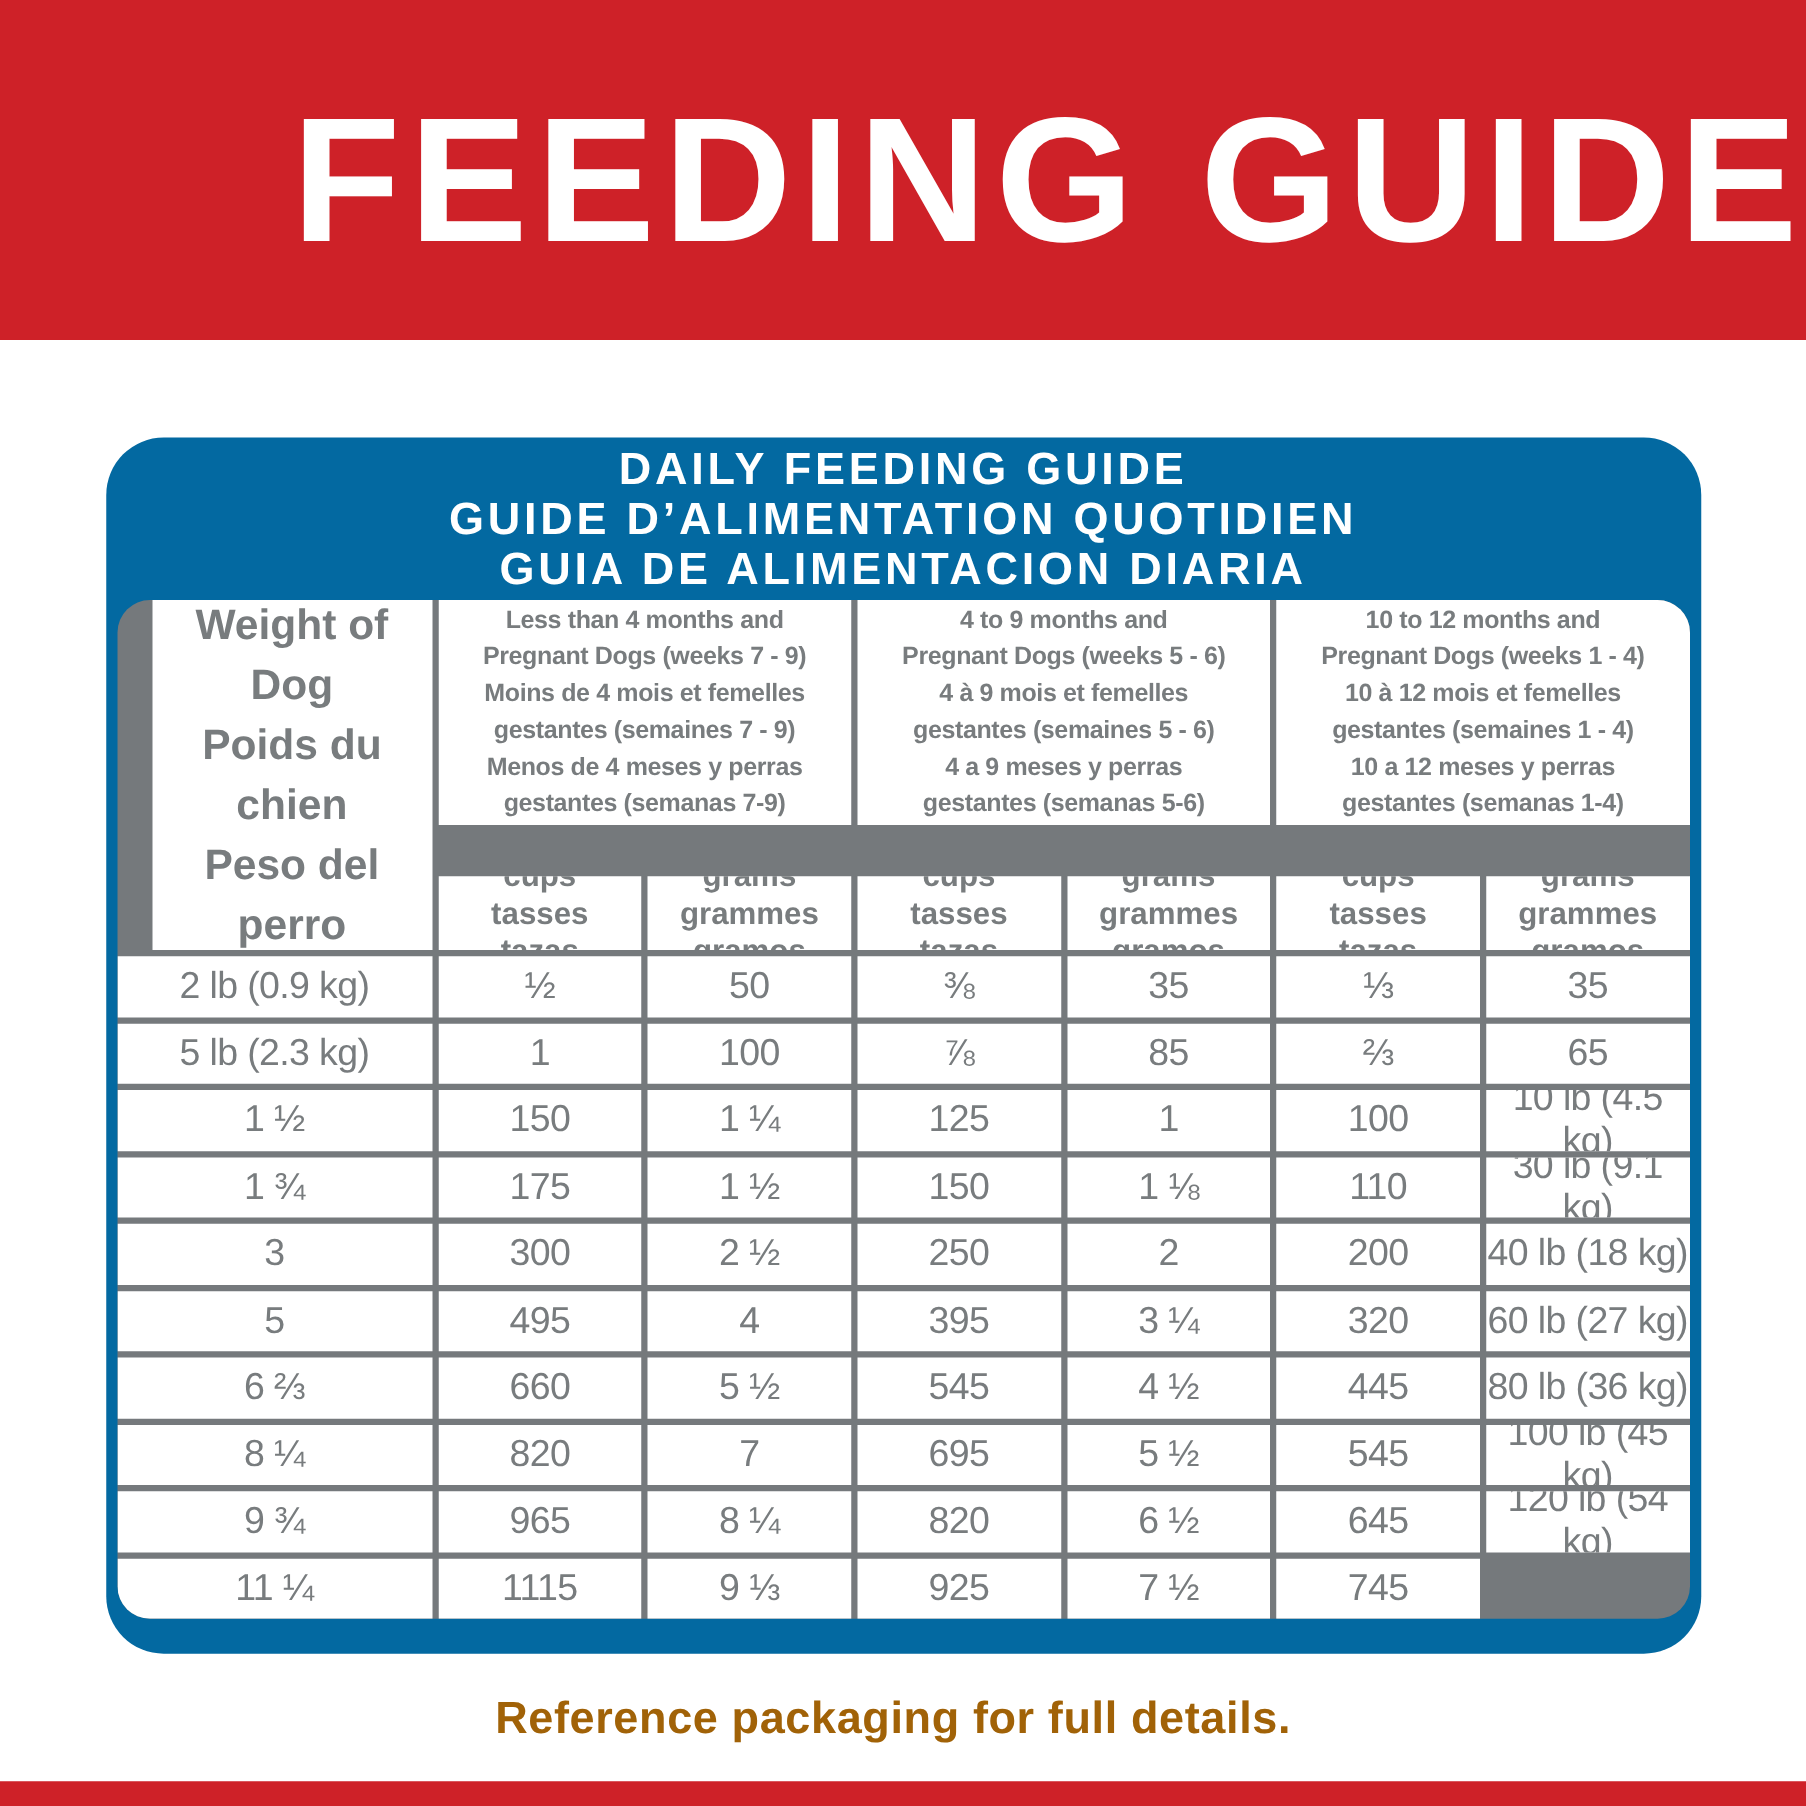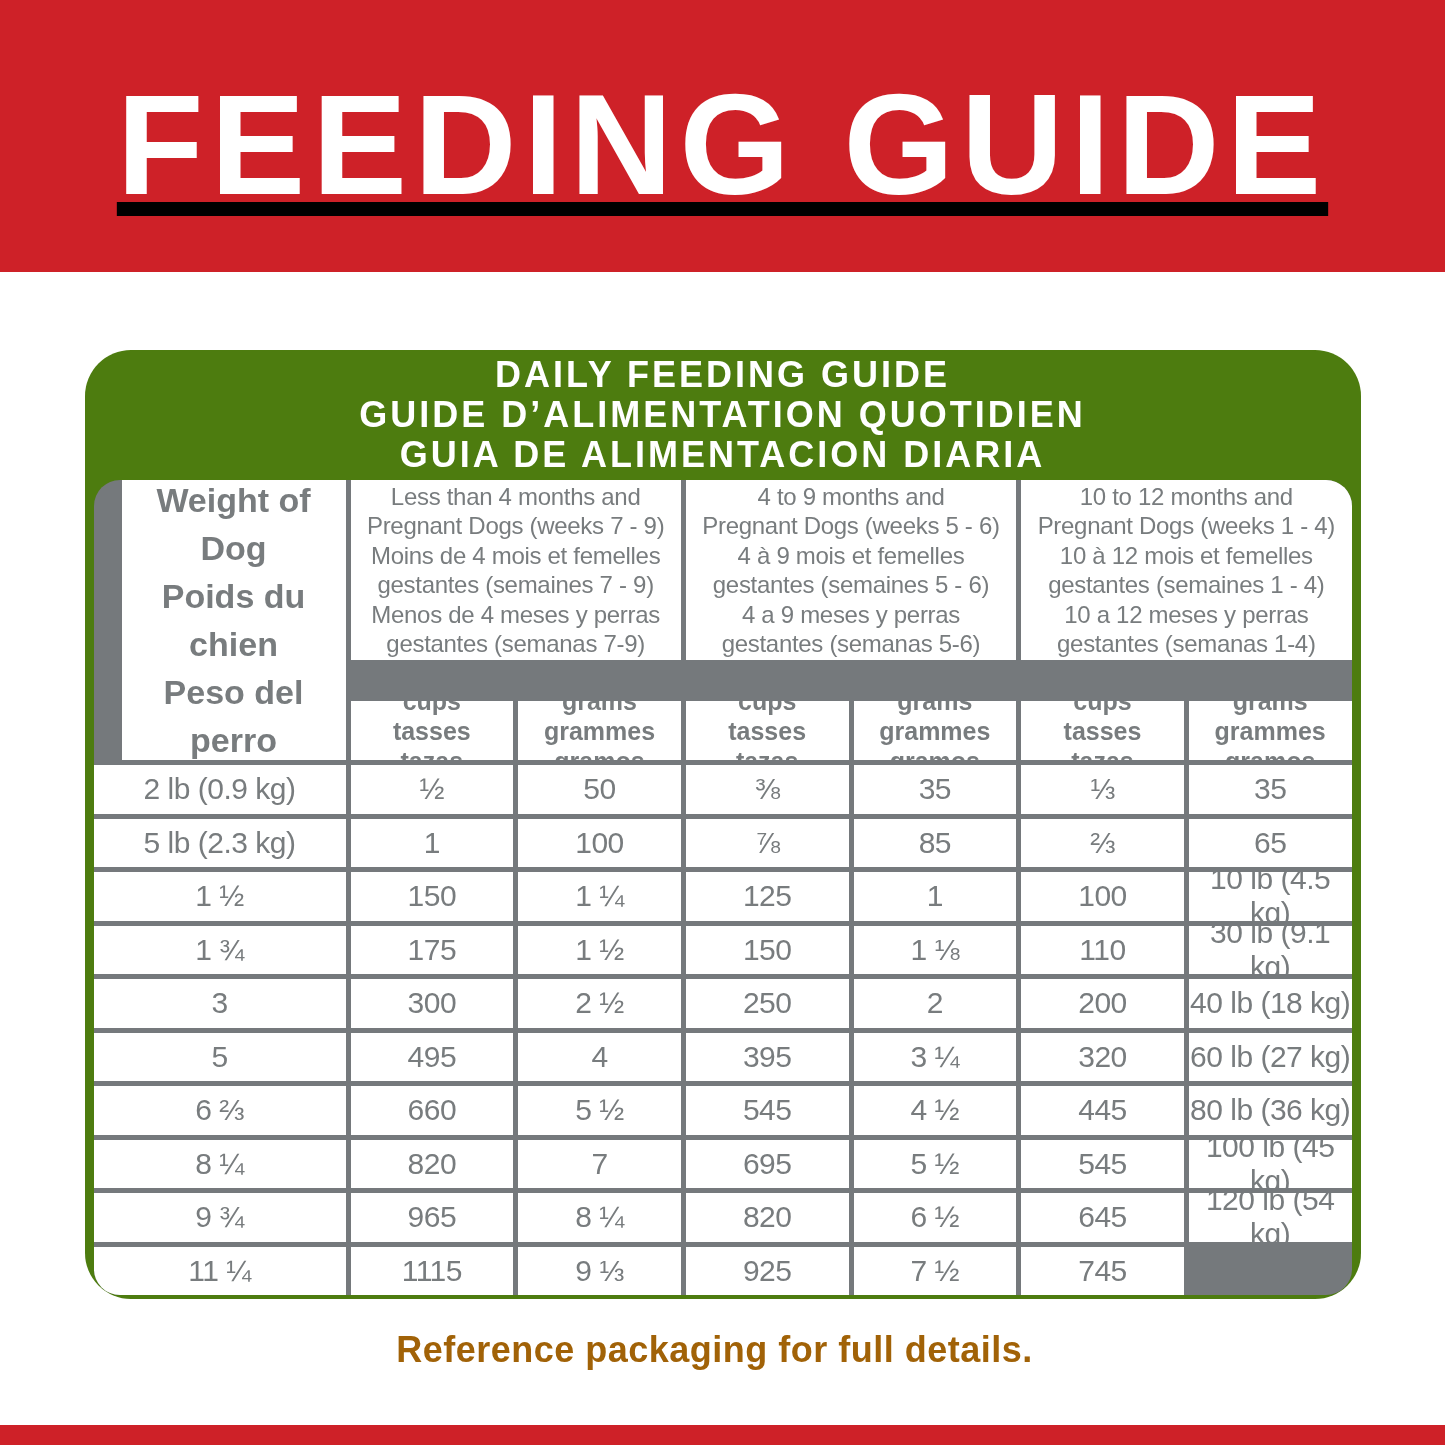--- a/index.html
+++ b/index.html
@@ -14,39 +14,38 @@
     height: 1445px;
     background: #ffffff;
     overflow: hidden;
   }
   
   .banner {
     height: 272px;
     background: #CE2128;
     display: flex;
     align-items: center;
-    justify-content: center;
-    text-decoration: underline;
+    justify-content: flex-end;
   }
   .banner-title {
     margin: 0;
     padding-top: 18px;
     color: #ffffff;
     font-size: 142px;
     font-weight: bold;
     letter-spacing: 7px;
     white-space: nowrap;
   }
   
   .guide {
     width: 1276px;
     margin: 78px auto 0 auto;
-    background: #4d7c0f;
+    background: #0369a1;
     border-radius: 46px;
-    padding: 0 9px 4px 9px;
+    padding: 0 9px 28px 9px;
     box-sizing: border-box;
   }
   .guide-title {
     color: #ffffff;
     text-align: center;
     font-weight: bold;
     font-size: 36px;
     line-height: 40px;
     letter-spacing: 3px;
     padding: 5px 0 5px 0;
@@ -73,22 +72,22 @@
   .weight-head {
     grid-row: 1 / 3;
     font-weight: bold;
     font-size: 34px;
     line-height: 48px;
     white-space: pre-line;
     margin-left: 28px;
   }
   .group-head {
     grid-column: span 2;
-    font-weight: normal;
-    font-size: 24px;
+    font-weight: bold;
+    font-size: 20px;
     line-height: 29.5px;
     letter-spacing: -0.3px;
     white-space: pre-line;
   }
   .unit-head {
     font-weight: bold;
     font-size: 25px;
     line-height: 30px;
     white-space: pre-line;
     margin-top: 36px;

